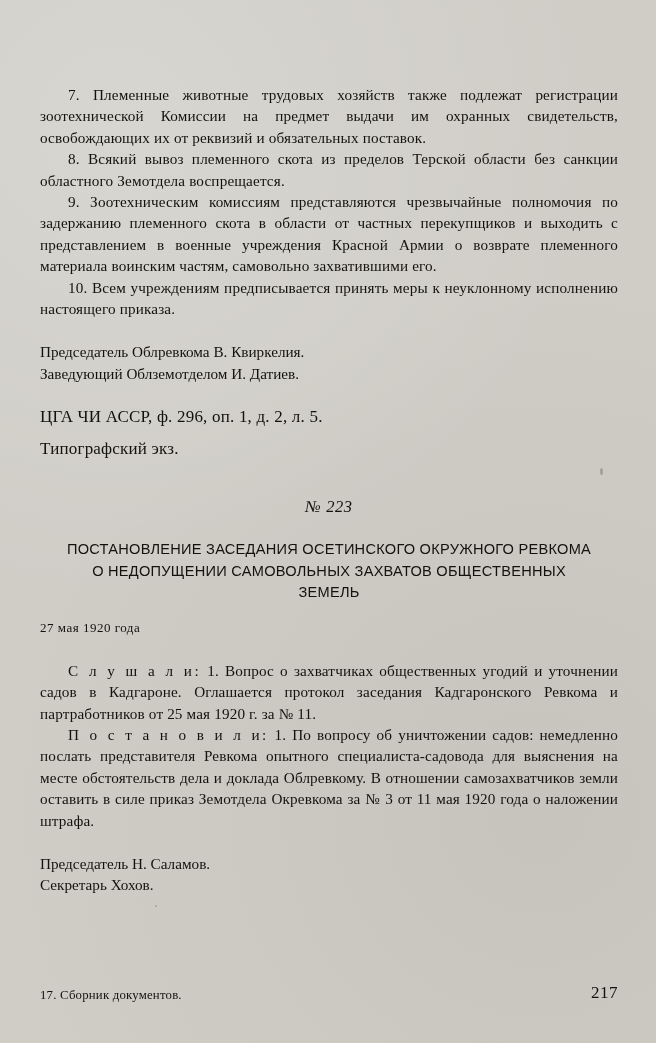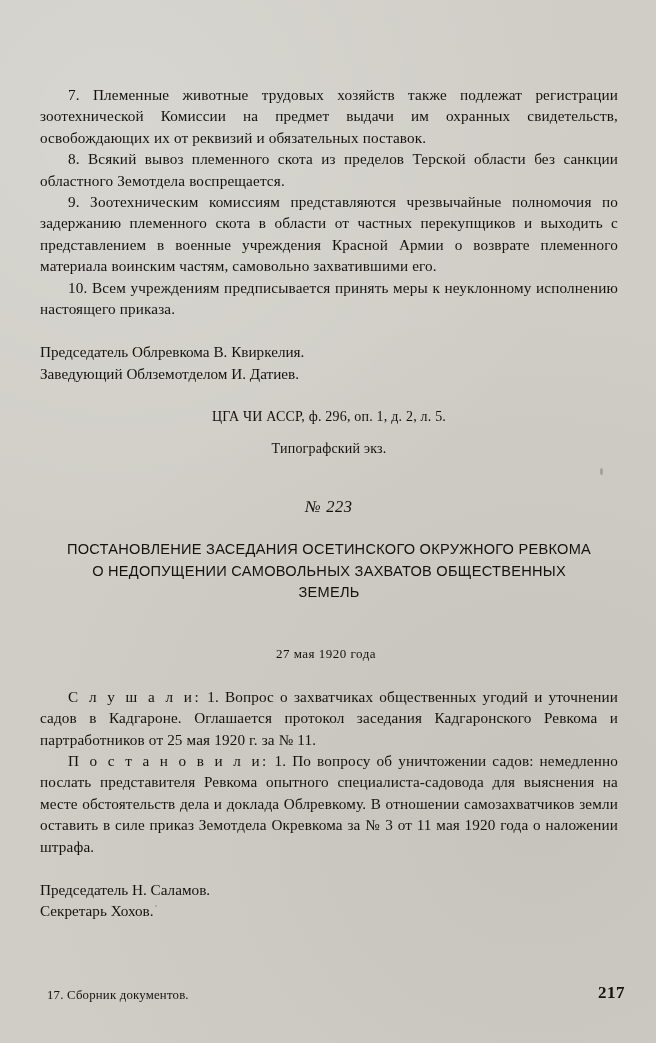--- a/index.html
+++ b/index.html
@@ -49,24 +49,23 @@
     margin-top: 22px;
     font-size: 15.2px;
     line-height: 21.4px;
     padding-right: 10px;
   }
   .sig div {
     white-space: nowrap;
   }
   .archive {
     margin-top: 24px;
-    font-size: 14px;
+    font-size: 17px;
     line-height: 17.5px;
     letter-spacing: 0.2px;
-    text-align: center;
   }
   .archive .second {
     margin-top: 14px;
   }
   .docnum {
     margin-top: 40px;
     text-align: center;
     font-size: 16.5px;
     font-style: italic;
     letter-spacing: 0.6px;
@@ -75,48 +74,48 @@
     margin-top: 22px;
     text-align: center;
     font-family: "Liberation Sans", sans-serif;
     font-weight: normal;
     font-size: 14.6px;
     line-height: 21.5px;
     letter-spacing: 0.25px;
     padding: 0 22px;
   }
   .docdate {
-    margin-top: 42px;
-    text-align: center;
+    margin-top: 16px;
+    text-align: left;
     font-size: 13px;
     letter-spacing: 0.5px;
     padding-right: 6px;
   }
   .body-start {
     margin-top: 24px;
   }
   .sp {
     letter-spacing: 2.4px;
   }
   .footer {
     position: absolute;
-    left: 47px;
+    left: 40px;
     bottom: 40px;
     width: 578px;
     display: flex;
     align-items: flex-end;
     justify-content: space-between;
   }
   .footnote {
     font-size: 12.8px;
     letter-spacing: 0.2px;
   }
   .pageno {
     font-size: 17px;
-    font-weight: bold;
+    font-weight: normal;
     letter-spacing: 0.5px;
   }
   .speck {
     position: absolute;
     background: rgba(90,85,78,0.35);
     border-radius: 50%;
   }
 </style>
 </head>
 <body>

